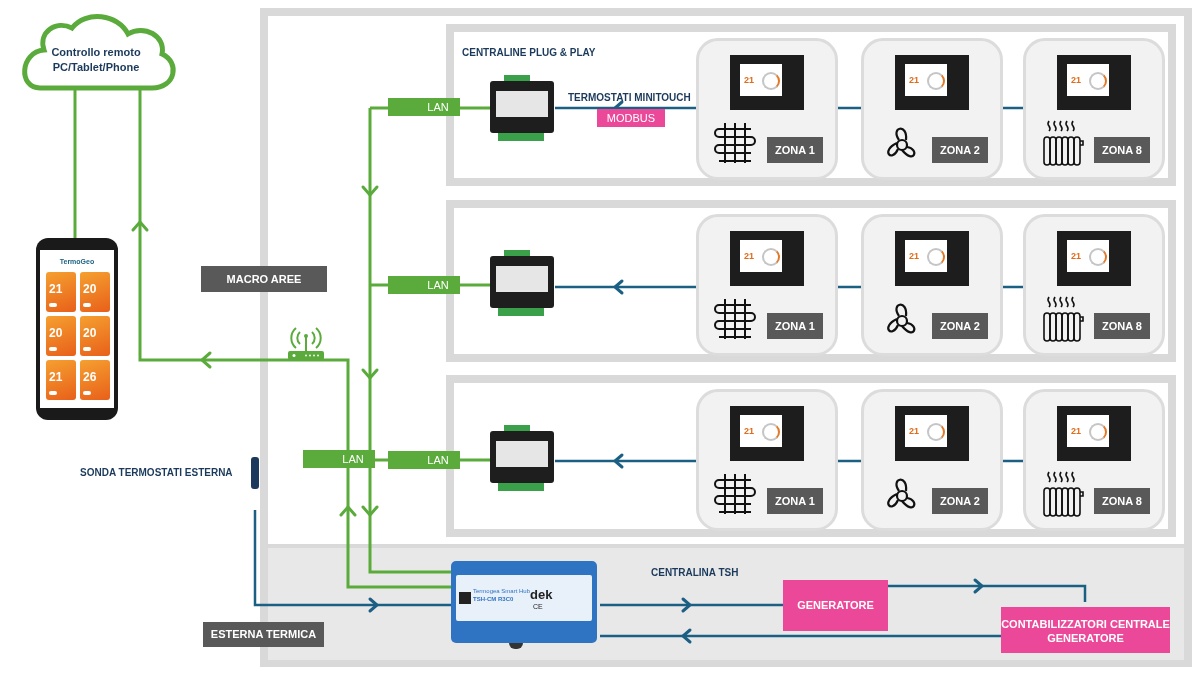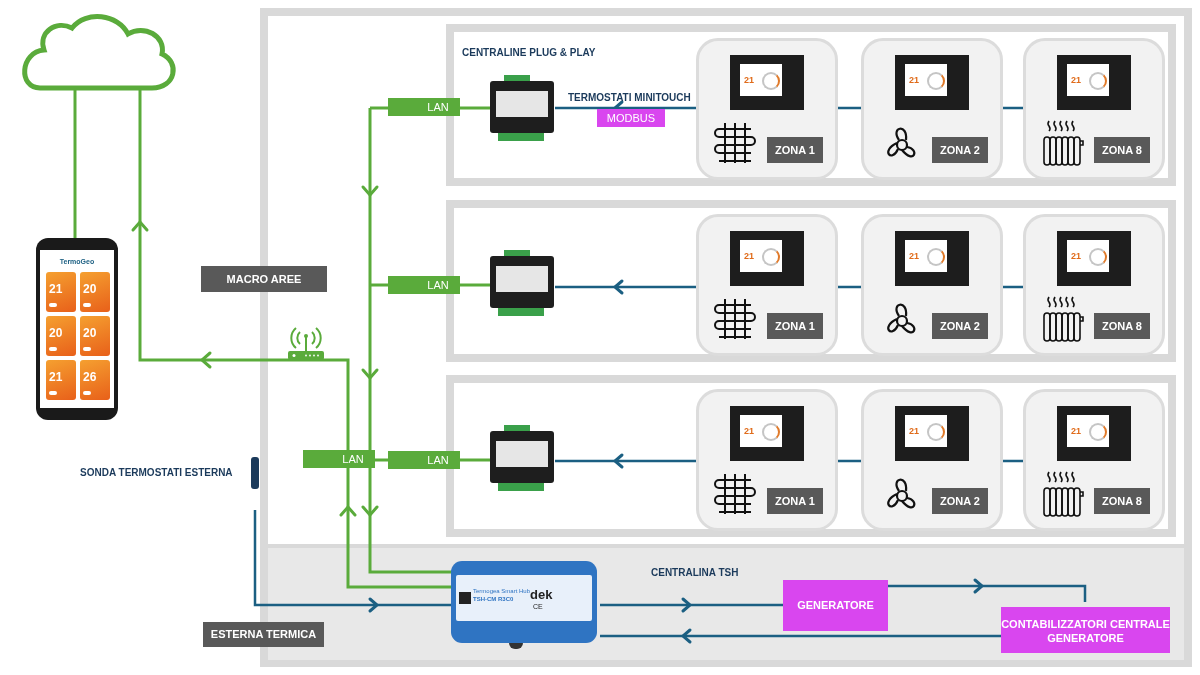--- a/index.html
+++ b/index.html
@@ -13,21 +13,21 @@
   .card{position:absolute;width:136px;height:136px;background:#f2f2f2;border:3px solid #dcdcdc;border-radius:22px;top:10px;}
   .thermo{position:absolute;left:31px;top:14px;width:74px;height:55px;background:#1d1d1d;}
   .thermo-screen{position:absolute;left:10px;top:9px;width:42px;height:32px;background:#ffffff;}
   .thermo-screen .t{position:absolute;left:4px;top:11px;font-size:9px;color:#e06b1a;font-weight:bold;}
   .thermo-screen .g{position:absolute;left:22px;top:8px;width:14px;height:14px;border:2px solid #c5c5c5;border-right-color:#e07a2a;border-radius:50%;}
   .zone-label{position:absolute;left:68px;top:96px;width:56px;height:26px;background:#595959;color:#fff;font-weight:bold;font-size:11px;line-height:26px;text-align:center;}
   .zone-icon{position:absolute;left:14px;top:78px;width:48px;height:48px;}
   .controller{position:absolute;width:64px;height:66px;}
   .lan{position:absolute;width:44px;height:18px;background:#5aab3b;color:#fff;font-size:11px;line-height:18px;text-align:center;padding-left:28px;}
   .darkbox{position:absolute;background:#595959;color:#fff;font-weight:bold;font-size:11px;text-align:center;}
-  .bluebox{position:absolute;background:#d946ef;color:#fff;font-weight:bold;font-size:11px;text-align:center;}
+  .bluebox{position:absolute;background:#ec4899;color:#fff;font-weight:bold;font-size:11px;text-align:center;}
   .label-navy{position:absolute;color:#1b3a5b;font-weight:bold;font-size:10px;}
   svg.lines{position:absolute;left:0;top:0;}
 </style>
 </head>
 <body>
 
 <div class="abs frame-outer"></div>
 <div class="abs frame-inner"></div>
 <div class="abs frame-bottom"></div>
 
@@ -79,20 +79,24 @@
     <path d="M683 599 L690 605 L683 611"></path>
     <path d="M975 580 L982 586 L975 592"></path>
     <path d="M690 630 L683 636 L690 642"></path>
   </g>
 </svg>
 
 <div class="abs" style="left:10px;top:6px;width:172px;height:88px;">
   <svg width="172" height="88">
     <path d="M30 82 H142 C166 82 170 56 152 48 C156 30 134 18 118 28 C108 8 76 4 62 22 C46 14 28 26 34 44 C10 46 8 82 30 82 Z" fill="#fff" stroke="#5aab3b" stroke-width="5"></path>
   </svg>
+  <div class="abs" style="left:0;top:39px;width:172px;text-align:center;color:#1b3a5b;font-weight:bold;font-size:11px;line-height:15px;">
+    <div>Controllo remoto</div>
+    <div>PC/Tablet/Phone</div>
+  </div>
 </div>
 
 <div class="abs" style="left:36px;top:238px;width:82px;height:182px;background:#1a1a1a;border-radius:12px;">
   <div class="abs" style="left:4px;top:12px;width:74px;height:158px;background:#ffffff;">
     <div class="abs" style="left:0;top:8px;width:74px;text-align:center;font-size:7px;font-weight:bold;color:#1b5f82;">TermoGeo</div>
     <div id="phone-tiles"></div>
   <div class="abs" style="left: 6px; top: 22px; width: 30px; height: 40px; background: linear-gradient(160deg, rgb(245, 160, 48), rgb(232, 96, 26)); border-radius: 3px;">
         <div class="abs" style="left: 3px; top: 10px; color: rgb(255, 255, 255); font-weight: bold; font-size: 12px;">21</div>
         <div class="abs" style="left: 3px; top: 31px; width: 8px; height: 4px; background: rgb(255, 255, 255); border-radius: 2px;"></div>
       </div>
@@ -167,21 +171,21 @@
       <div style="position:absolute;left:8px;top:58px;width:46px;height:8px;background:#3aa04a"></div>
     </div>
     <div class="controller" style="left: 490px; top: 425px;">
       <div style="position:absolute;left:14px;top:0;width:26px;height:6px;background:#3aa04a"></div>
       <div style="position:absolute;left:0;top:6px;width:64px;height:52px;background:#1e1e1e;border-radius:3px"></div>
       <div style="position:absolute;left:6px;top:16px;width:52px;height:26px;background:#e6e6e6"></div>
       <div style="position:absolute;left:8px;top:58px;width:46px;height:8px;background:#3aa04a"></div>
     </div>
   </div>
 
-<div class="abs" style="left:451px;top:561px;width:146px;height:82px;background:#2f74c2;border-radius:11px;">
+<div class="abs" style="left:451px;top:561px;width:146px;height:82px;background:#2f74c2;border-radius:5px;">
   <div class="abs" style="left:5px;top:14px;width:136px;height:46px;background:#e8f0fa;border-radius:2px;"></div>
   <div class="abs" style="left:8px;top:31px;width:12px;height:12px;background:#222;"></div>
   <div class="abs" style="left:22px;top:27px;font-size:6px;color:#2f74c2;">Termogea Smart Hub</div>
   <div class="abs" style="left:22px;top:35px;font-size:6px;color:#2f74c2;font-weight:bold;">TSH-CM R3C0</div>
   <div class="abs" style="left:79px;top:26px;font-size:13px;color:#222;font-weight:bold;">dek</div>
   <div class="abs" style="left:82px;top:42px;font-size:7px;color:#222;">CE</div>
   <div class="abs" style="left:58px;top:82px;width:14px;height:6px;background:#333;border-radius:0 0 6px 6px;"></div>
 </div>
 
 <div class="bluebox" style="left:783px;top:580px;width:105px;height:51px;line-height:51px;">GENERATORE</div>

